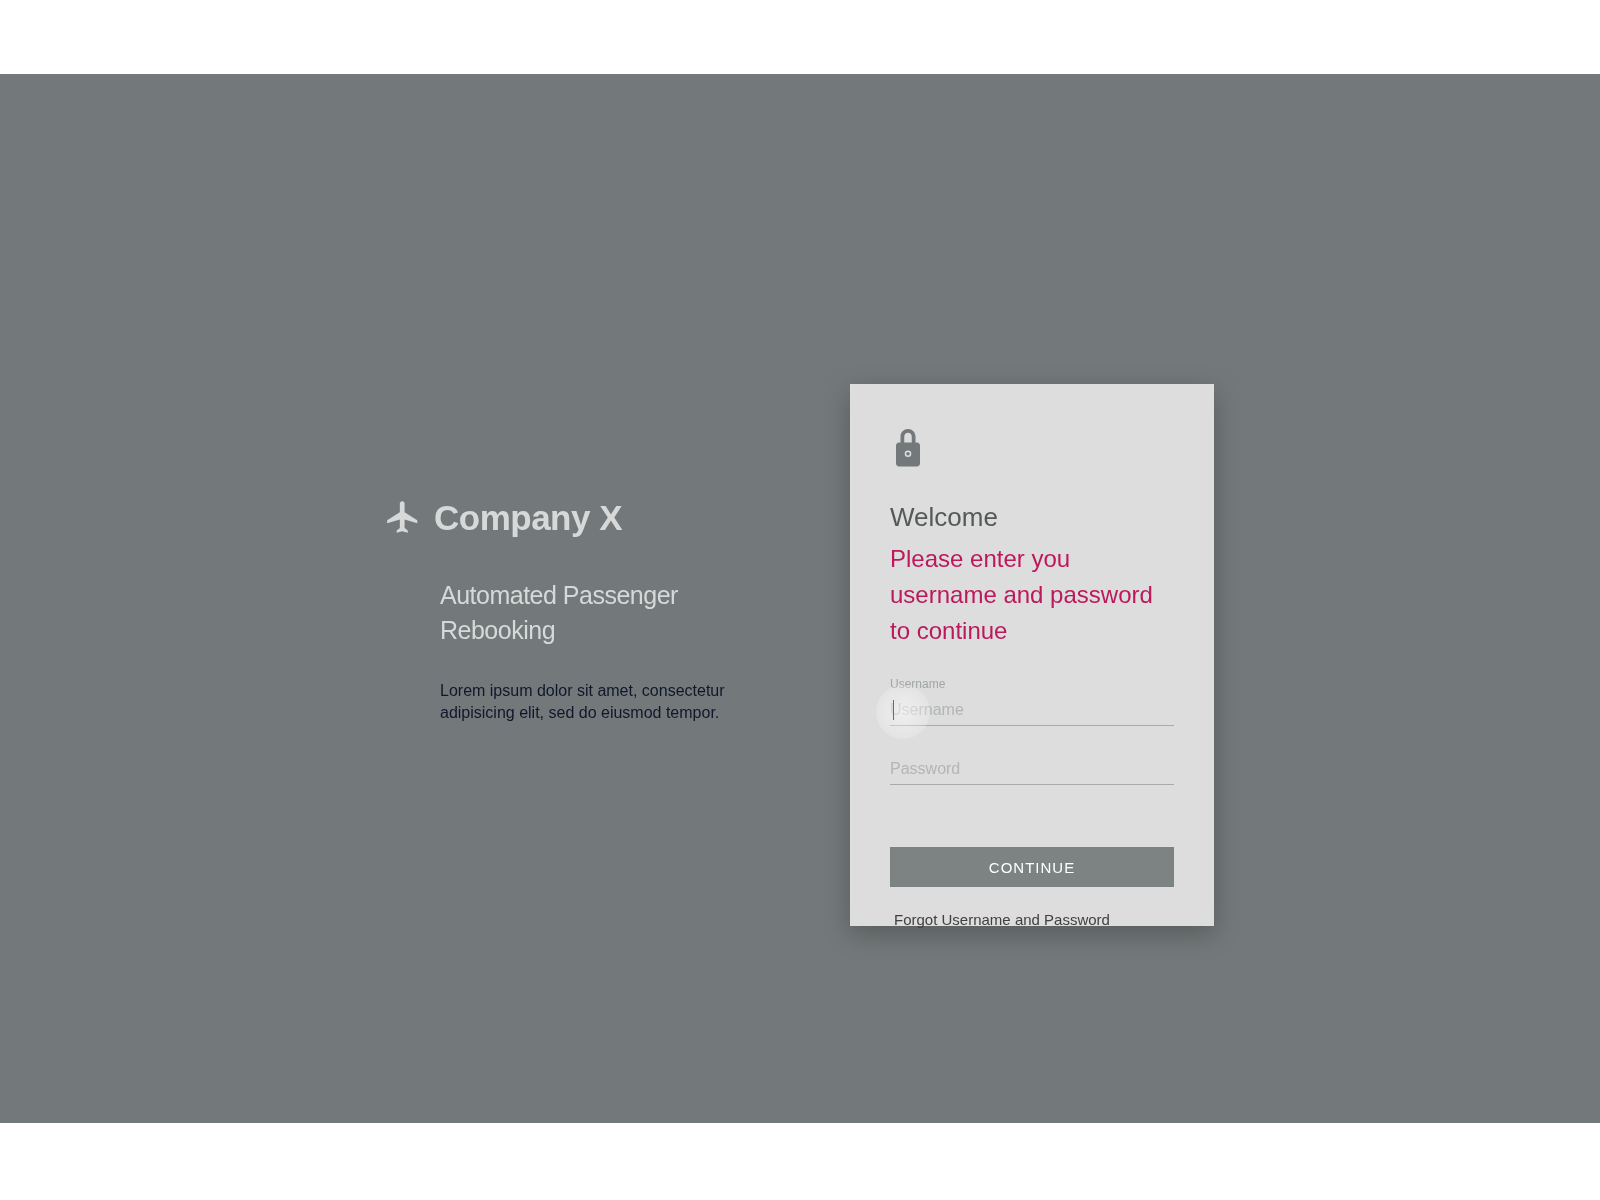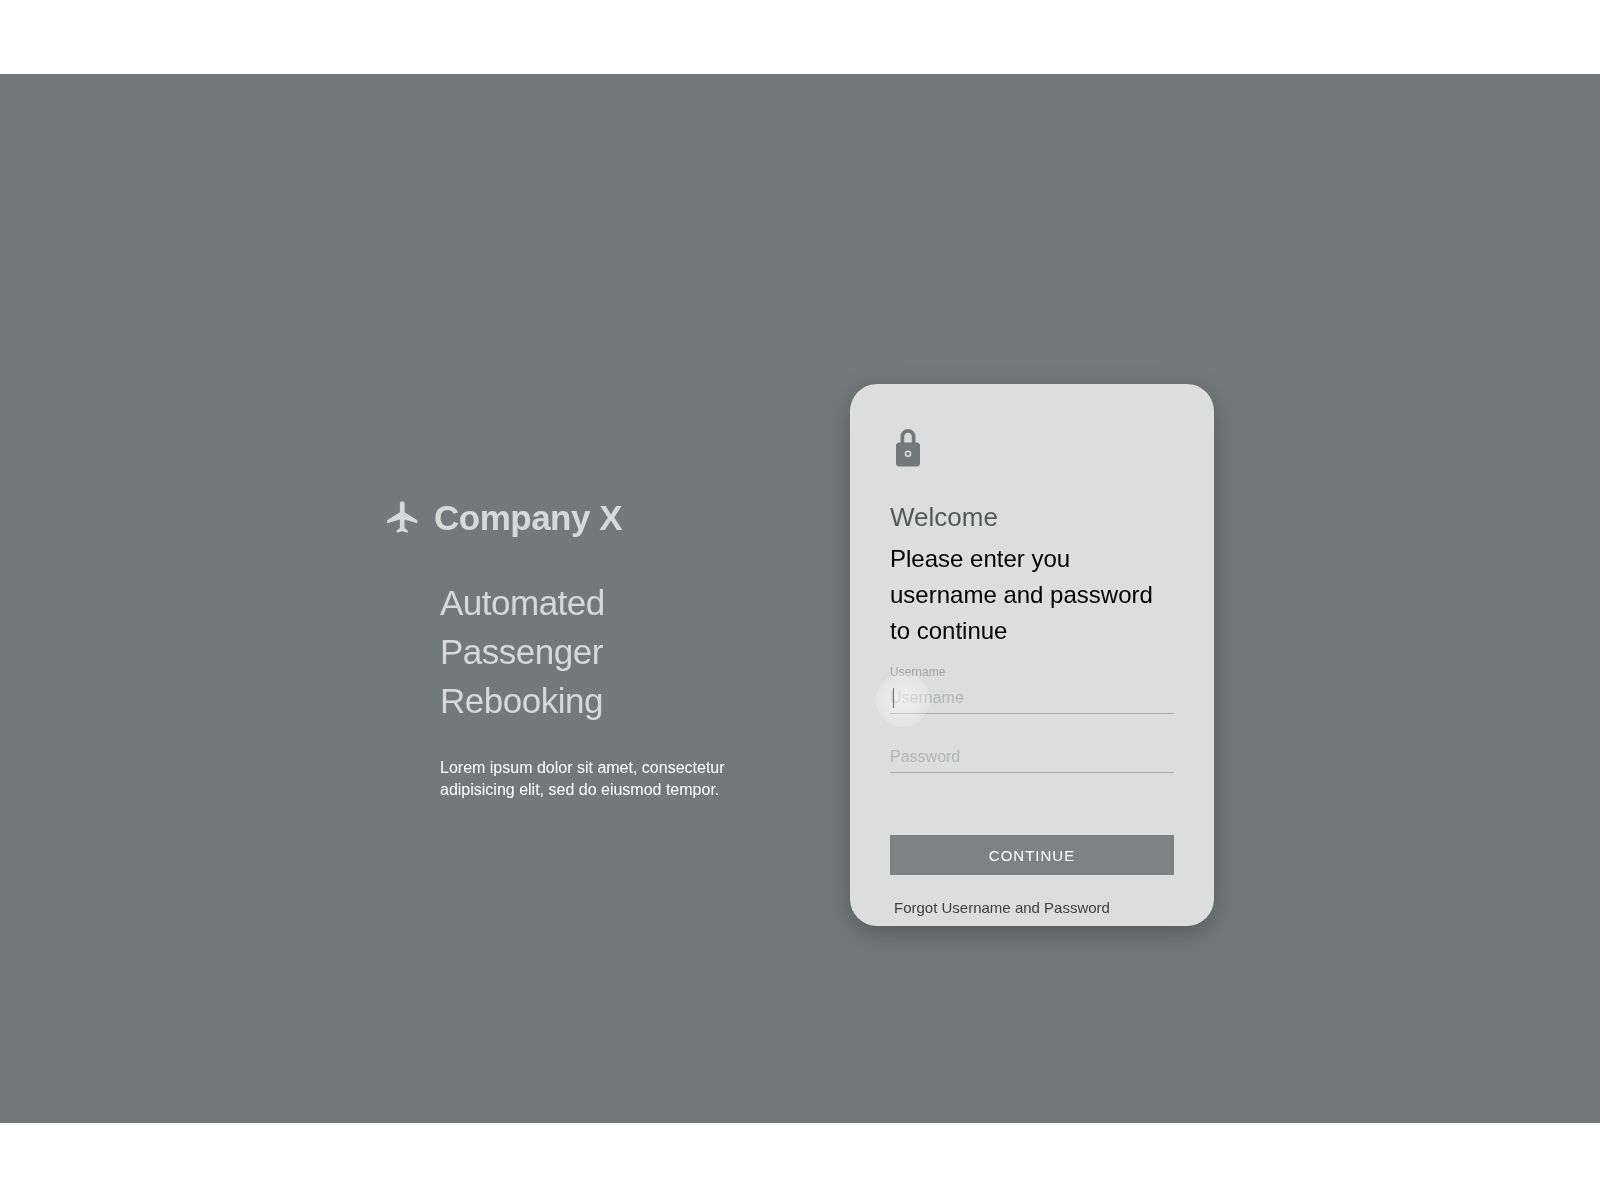--- a/index.html
+++ b/index.html
@@ -52,47 +52,46 @@
     }
     
     .brand-name {
       font-size: 35px;
       font-weight: bold;
       color: #d7d9d9;
       letter-spacing: -0.5px;
     }
     
     .headline {
-      font-size: 35px;
+      font-size: 25px;
       font-weight: 500;
       color: #d7d9d9;
       line-height: 1.4;
       margin-left: 56px;
       margin-bottom: 32px;
       letter-spacing: -0.5px;
     }
     
     .description {
       font-size: 16px;
-      color: #ffffff;
+      color: #0f172a;
       line-height: 1.4;
       margin-left: 56px;
       max-width: 300px;
     }
     
     .login-card {
       position: absolute;
       left: 850px;
       top: 310px;
       width: 364px;
       height: 542px;
       background: #dcdddc;
       box-shadow: 0 8px 24px rgba(0,0,0,0.25);
       padding: 40px 40px 30px 40px;
-      border-radius: 27px;
     }
     
     .lock-icon-wrap {
       margin-bottom: 28px;
     }
     
     .lock-icon {
       width: 36px;
       height: 46px;
       fill: #73797a;
@@ -100,24 +99,24 @@
     
     .welcome-title {
       font-size: 26px;
       color: #55595a;
       font-weight: 400;
       margin-bottom: 8px;
     }
     
     .welcome-sub {
       font-size: 24px;
-      color: #000000;
+      color: #be185d;
       font-weight: 400;
       line-height: 1.5;
-      margin-bottom: 16px;
+      margin-bottom: 28px;
     }
     
     .input-group {
       position: relative;
       margin-bottom: 38px;
     }
     
     .input-group.focused {
       margin-bottom: 28px;
     }

